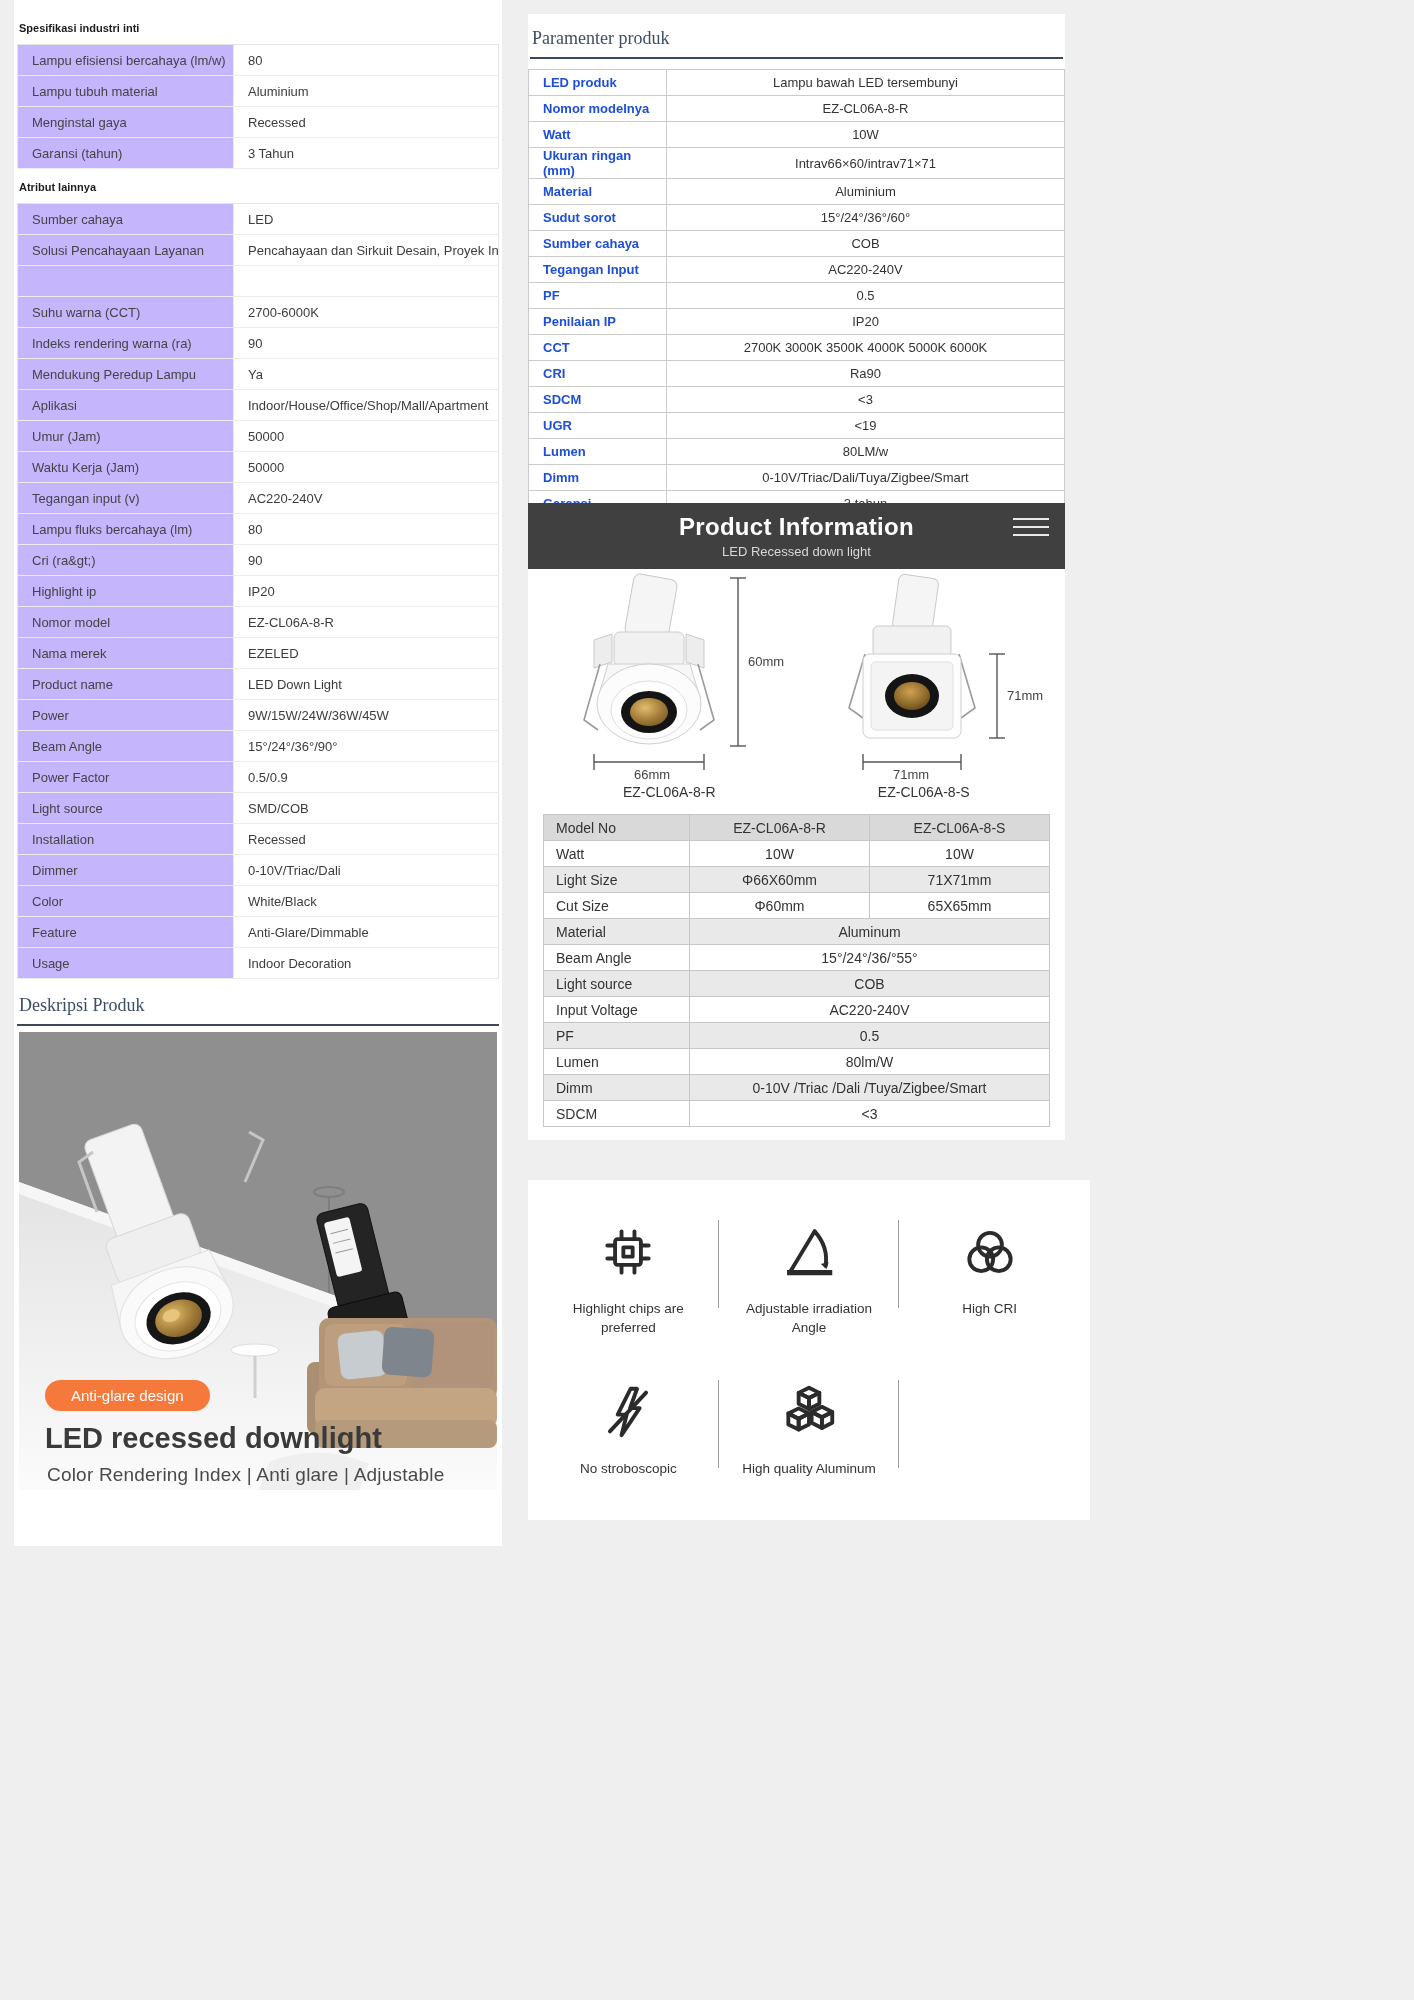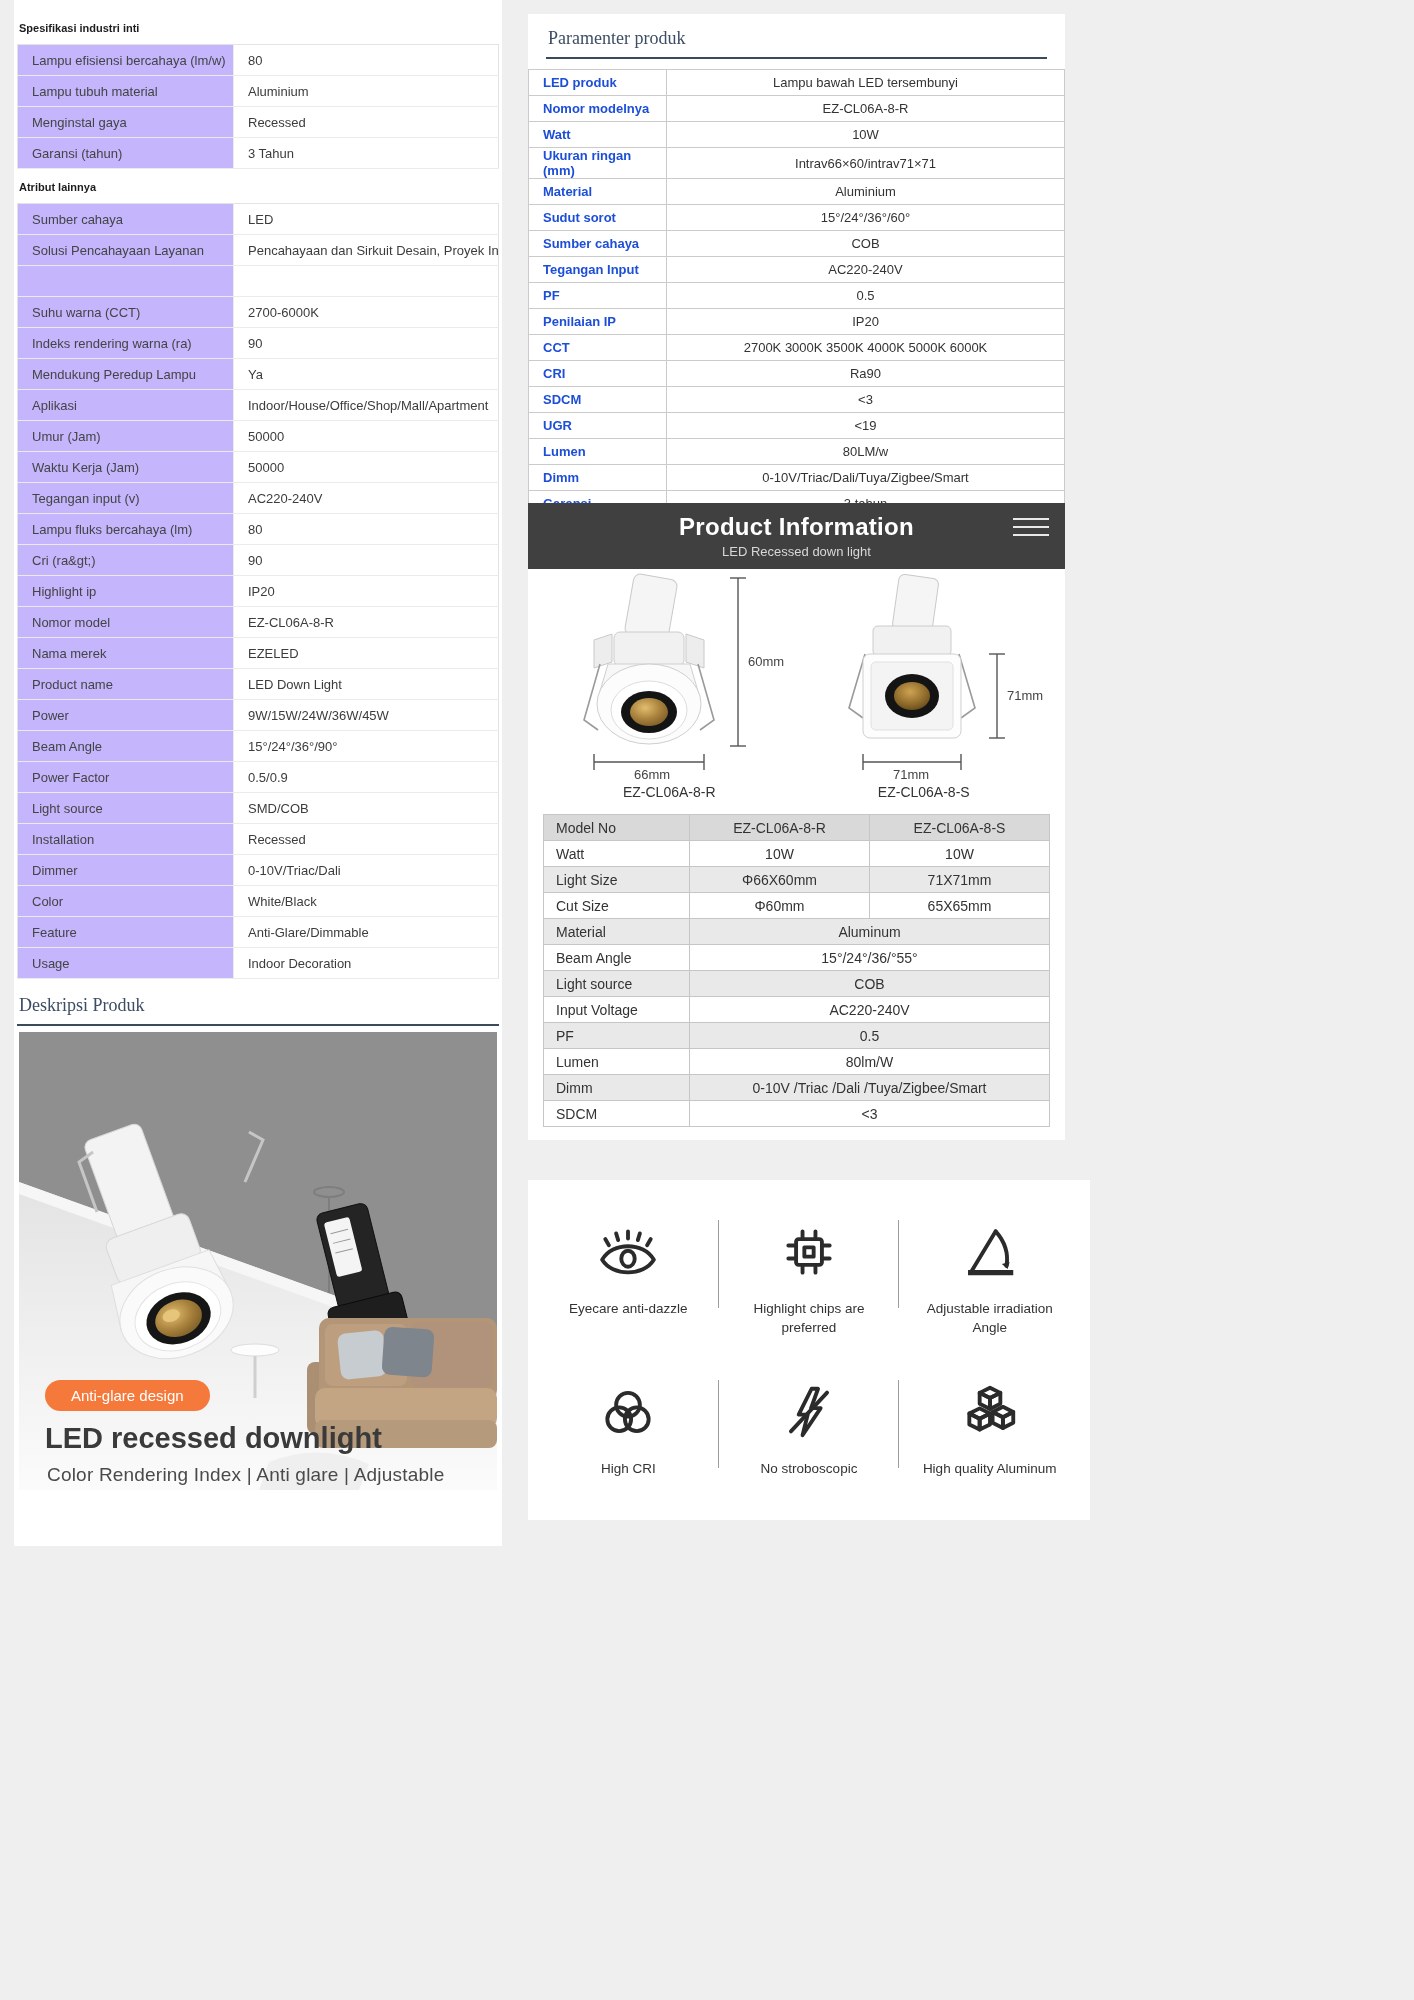--- a/index.html
+++ b/index.html
@@ -23,21 +23,21 @@
   
   #desc-image { position:relative; width:478px; height:458px; margin:0 2px; overflow:hidden; background:#8f8f90; }
   #desc-image svg { position:absolute; left:0; top:0; }
   .badge { position:absolute; left:26px; top:348px; background:#f5793b; color:#fff; font-size:15px;
            padding:7px 26px; border-radius:20px; }
   .photo-title { position:absolute; left:26px; top:390px; font-size:29px; font-weight:bold; color:#3a3a3a; }
   .photo-sub { position:absolute; left:28px; top:432px; font-size:19px; color:#4a4a4a; letter-spacing:.2px; }
 
   
   #param-card { left:528px; top:14px; width:537px; padding:12px 0 0 0; }
-  #param-card .serif-head { padding-top:2px; margin:0 18px; }
+  #param-card .serif-head { padding-top:2px; margin:0 2px; }
   table.param { width:100%; border-collapse:collapse; margin-top:10px; border:1px solid #cbcbcb; table-layout:fixed; }
   table.param td { height:26px; font-size:13px; border:1px solid #cbcbcb; color:#333; }
   table.param td.k { width:138px; font-weight:bold; color:#1d4ed8; padding-left:14px; }
   table.param td.v { text-align:center; }
 
   #pi-card { left:528px; top:503px; width:537px; height:637px; }
   #pi-header { height:66px; background:#404040; position:relative; text-align:center; color:#fff; }
   #pi-title { font-size:24px; font-weight:bold; padding-top:10px; letter-spacing:.3px; }
   #pi-sub { font-size:13px; color:#d8d8d8; margin-top:3px; }
   #pi-burger { position:absolute; right:16px; top:15px; width:36px; }
@@ -470,34 +470,20 @@
           <tr>
             <td>SDCM</td>
             <td colspan="2">&lt;3</td>
           </tr>
         </tbody>
       </table>
   </div>
 
   <div class="card" id="features-card">
     <div id="features-grid">
-        <div class="feature">
-          <div class="ficon">
-            <svg viewBox="0 0 24 24">
-              <path d="M2 15 C6 8 18 8 22 15 C18 21.5 6 21.5 2 15 Z" fill="none" stroke="#2b2b2b" stroke-width="1.5" stroke-linecap="round" stroke-linejoin="round"></path>
-              <ellipse cx="12" cy="14.6" rx="2.6" ry="3.1" fill="none" stroke="#2b2b2b" stroke-width="1.5" stroke-linecap="round" stroke-linejoin="round"></ellipse>
-              <path d="M4.6 9.4 L3.2 7" fill="none" stroke="#2b2b2b" stroke-width="1.5" stroke-linecap="round" stroke-linejoin="round"></path>
-              <path d="M8.2 7.4 L7.4 4.8" fill="none" stroke="#2b2b2b" stroke-width="1.5" stroke-linecap="round" stroke-linejoin="round"></path>
-              <path d="M12 6.8 L12 4" fill="none" stroke="#2b2b2b" stroke-width="1.5" stroke-linecap="round" stroke-linejoin="round"></path>
-              <path d="M15.8 7.4 L16.6 4.8" fill="none" stroke="#2b2b2b" stroke-width="1.5" stroke-linecap="round" stroke-linejoin="round"></path>
-              <path d="M19.4 9.4 L20.8 7" fill="none" stroke="#2b2b2b" stroke-width="1.5" stroke-linecap="round" stroke-linejoin="round"></path>
-            </svg>
-          </div>
-          <div class="flabel">Eyecare anti-dazzle</div>
-        </div>
         <div class="feature">
           <div class="ficon">
             <svg viewBox="0 0 24 24">
               <rect x="7" y="7" width="10" height="10" rx="1" fill="none" stroke="#2b2b2b" stroke-width="1.5" stroke-linecap="round" stroke-linejoin="round"></rect>
               <rect x="10.2" y="10.2" width="3.6" height="3.6" fill="none" stroke="#2b2b2b" stroke-width="1.5" stroke-linecap="round" stroke-linejoin="round"></rect>
               <path d="M9.5 7 V4 M14.5 7 V4 M9.5 20 V17 M14.5 20 V17 M7 9.5 H4 M7 14.5 H4 M20 9.5 H17 M20 14.5 H17" fill="none" stroke="#2b2b2b" stroke-width="1.5" stroke-linecap="round" stroke-linejoin="round"></path>
             </svg>
           </div>
           <div class="flabel">Highlight chips are preferred</div>
         </div>

